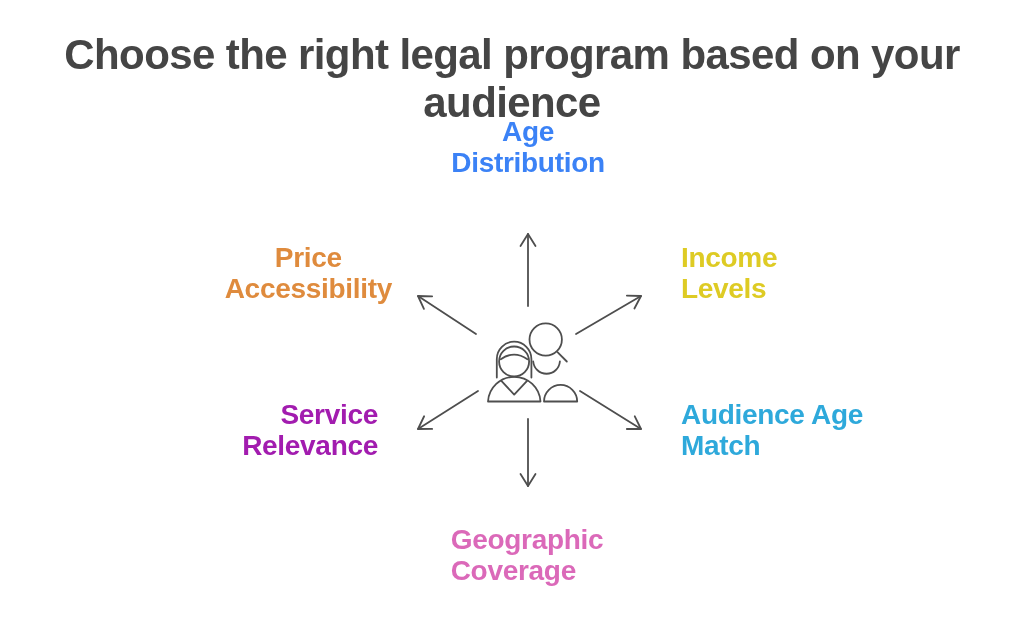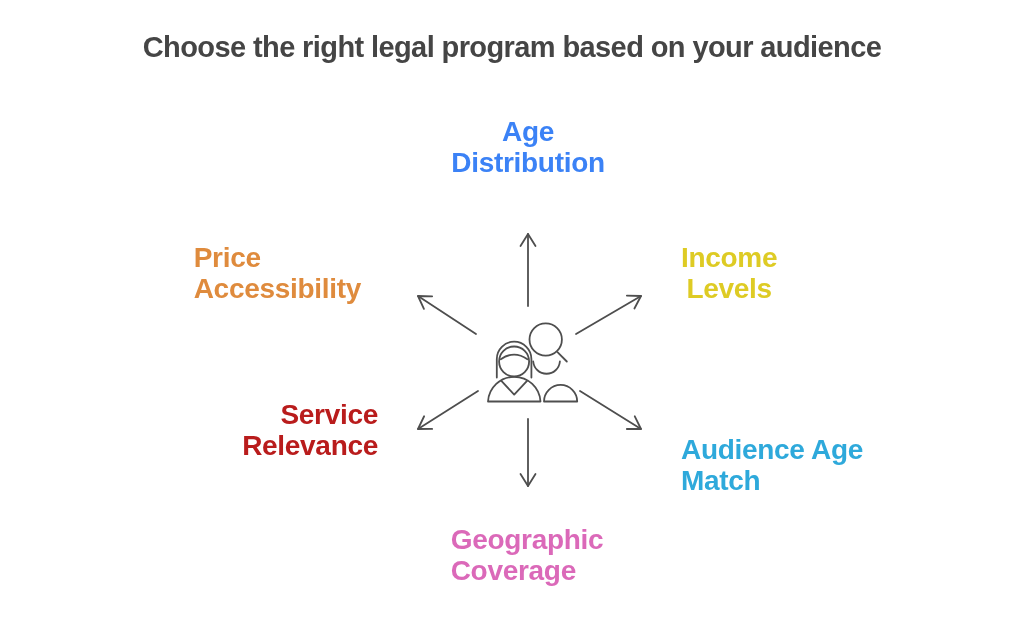--- a/index.html
+++ b/index.html
@@ -14,67 +14,67 @@
     height: 622px;
     background: #ffffff;
     overflow: hidden;
   }
   .title {
     position: absolute;
     top: 31px;
     left: 0;
     width: 1024px;
     text-align: center;
-    font-size: 29px;
+    font-size: 42px;
     font-weight: 700;
     letter-spacing: -0.6px;
     color: #454545;
   }
   .factor-label {
     position: absolute;
     font-size: 28px;
     font-weight: 700;
     line-height: 31px;
     letter-spacing: -0.3px;
     white-space: pre-line;
   }
   .pos-top    { left: 528px; top: 116px; transform: translateX(-50%); text-align: center; }
   .pos-ur     { left: 681px; top: 242px; text-align: left; }
-  .pos-lr     { left: 681px; top: 399px; text-align: left; margin-top: 35px; }
+  .pos-lr     { left: 681px; top: 399px; text-align: left; }
   .pos-bottom { left: 527px; top: 524px; transform: translateX(-50%); }
   .pos-ll     { right: 646px; top: 399px; text-align: right; }
-  .pos-ul     { right: 663px; top: 242px; text-align: left; }
+  .pos-ul     { right: 632px; top: 242px; text-align: center; }
   .diagram {
     position: absolute;
     left: 400px;
     top: 225px;
     color: #4E4E4E; 
   }
   .diagram * { vector-effect: none; }
 </style>
 </head>
 <body>
 
 <div class="stage">
 
   <div class="title" style="color: rgb(69, 69, 69);">Choose the right legal program based on your audience</div>
 
   <div class="factor-label pos-top" style="color: #3b82f6;">Age
 Distribution</div>
 
-  <div class="factor-label pos-ur" style="color: rgb(222, 203, 36); text-align: center;">Income
+  <div class="factor-label pos-ur" style="color: rgb(222, 203, 36);">Income
 Levels</div>
 
   <div class="factor-label pos-lr" style="color: rgb(46, 169, 219);">Audience Age
 Match</div>
 
   <div class="factor-label pos-bottom" style="color: rgb(219, 105, 185);">Geographic
 Coverage</div>
 
-  <div class="factor-label pos-ll" style="color: #b91c1c; margin-left: 44px;">Service
+  <div class="factor-label pos-ll" style="color: #a21caf; margin-left: 44px;">Service
 Relevance</div>
 
   <div class="factor-label pos-ul" style="color: rgb(223, 139, 61);">Price
 Accessibility</div>
 
   <svg class="diagram" width="260" height="270" viewBox="0 0 260 270" style="color: rgb(78, 78, 78);">
     <defs>
       <marker id="ah" viewBox="-15 -10 17 20" refX="0" refY="0" markerWidth="17" markerHeight="20" markerUnits="userSpaceOnUse" orient="auto">
         <path d="M-12,-7.5 L0,0 L-12,7.5" fill="none" stroke="currentColor" stroke-width="1.8" stroke-linecap="round" stroke-linejoin="round"></path>
       </marker>

